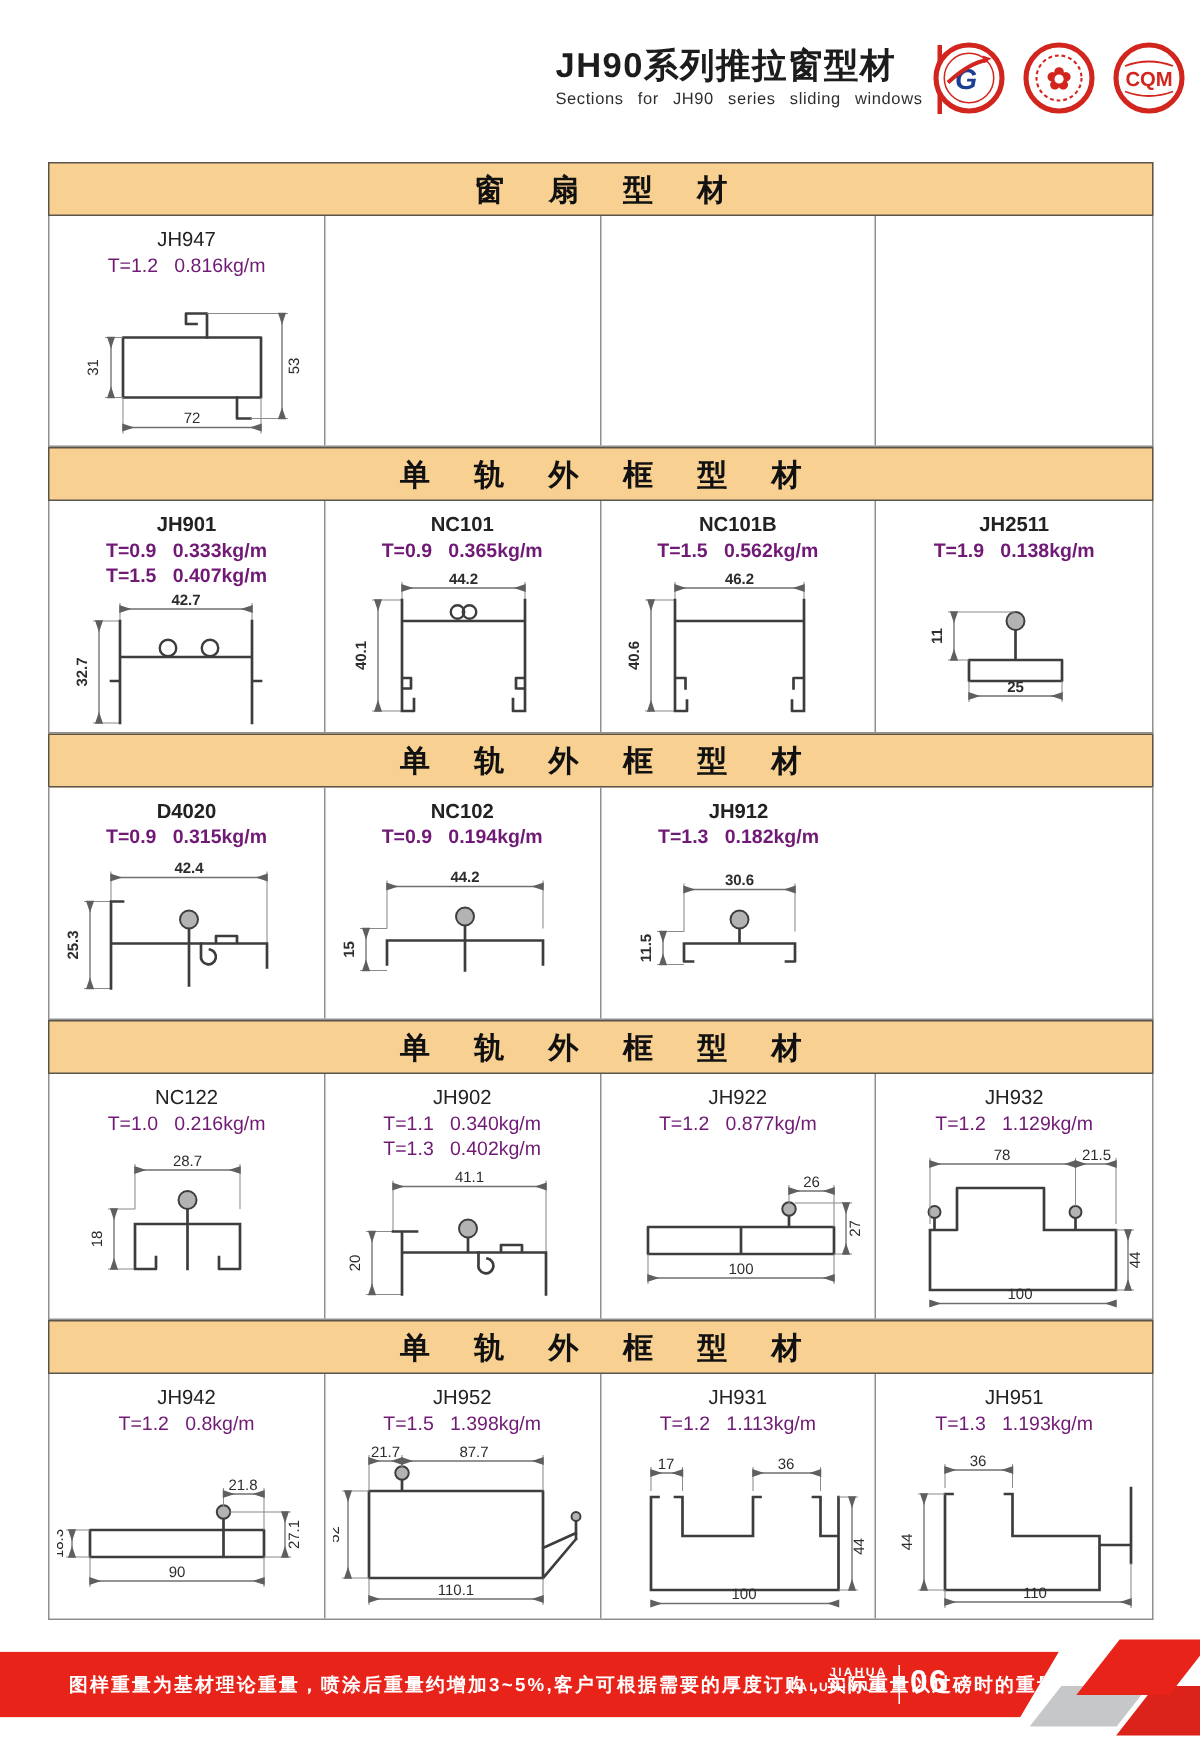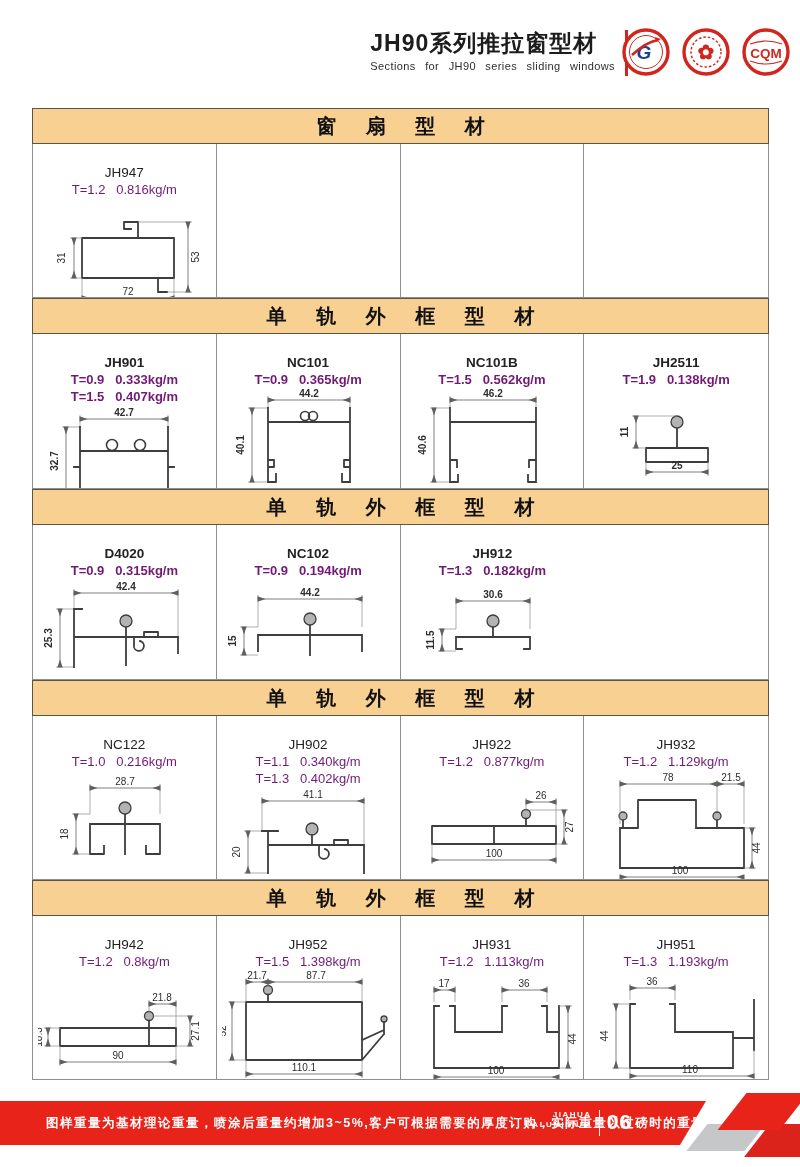--- a/index.html
+++ b/index.html
@@ -18,21 +18,21 @@
 
   
   .sheet { position:absolute; left:32px; top:108px; width:737px; }
   .sec-header { height:36px; background:#f8d091; border:1px solid#5a544a;
                 display:flex; align-items:center; justify-content:center;
                 font-size:20px; font-weight:bold; color:#111; letter-spacing:12px; text-indent:12px; }
   .sec-row { display:grid; grid-template-columns:repeat(4,1fr);
              border-left:1px solid #8f8f8f; border-right:1px solid #8f8f8f; border-bottom:1px solid #8f8f8f; }
   .sec-row.h154 { height:154px; } .sec-row.h155 { height:155px;font-weight:bold; } .sec-row.h164 { height:164px; }
   .cell { border-right:1px solid #8f8f8f; display:flex; flex-direction:column; align-items:center;
-          padding-top:20px; overflow:hidden; }
+          padding-top:7px; overflow:hidden; }
   .cell:last-child { border-right:none; }
   .cell .pname { font-size:13.5px; color:#222; line-height:17px; }
   .cell .spec { font-size:13px; color:#701a75; line-height:17px; white-space:pre; }
   .cell svg { flex:0 0 auto; margin:auto; display:block; }
 
   
   .pline { stroke:#3d3d3d; stroke-width:1.8; fill:none; stroke-linejoin:round; stroke-linecap:square; }
   .dline { stroke:#6f6f6f; stroke-width:0.9; fill:none; marker-start:url(#dar); marker-end:url(#dar); }
   .eline { stroke:#8a8a8a; stroke-width:0.7; fill:none; }
   .dtxt  { font-family:"Liberation Sans",sans-serif; font-size:10px; fill:#2d2d2d; }

